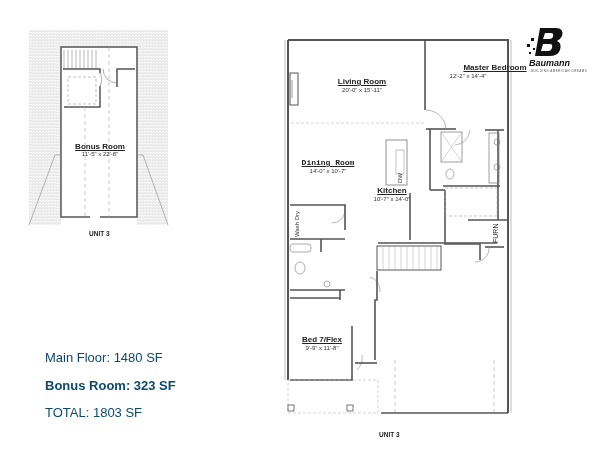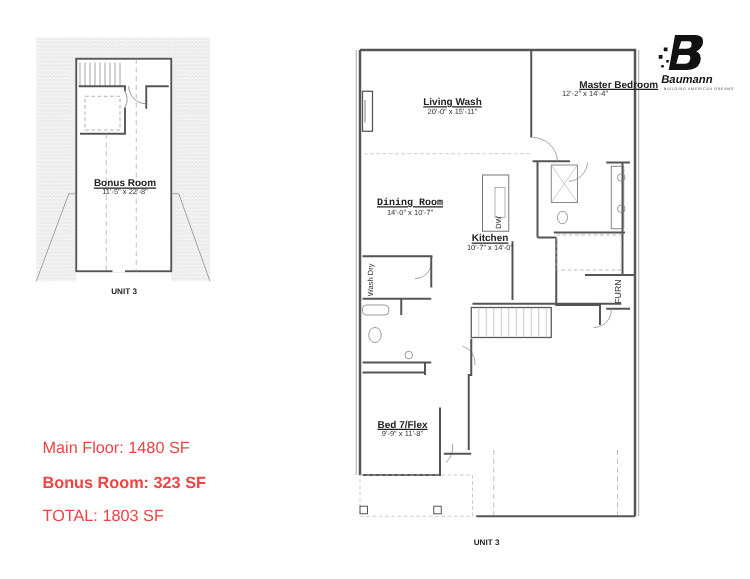--- a/index.html
+++ b/index.html
@@ -1,21 +1,21 @@
 <!DOCTYPE html>
 <html><head>
 <meta charset="utf-8">
 <style>
   html, body { margin:0; padding:0; background:#fff; }
   body { width:600px; height:463px; position:relative; overflow:hidden; font-family:"Liberation Sans", sans-serif; }
   .abs { position:absolute; }
   .room-label { position:absolute; text-align:center; font-weight:bold; font-size:8px; color:#222; text-decoration:underline; white-space:nowrap; }
   .room-dim { position:absolute; text-align:center; font-size:6px; color:#333; white-space:nowrap; }
   .unit-label { position:absolute; font-weight:bold; font-size:6.5px; color:#222; }
-  .sf-line { position:absolute; left:34px; font-size:13px; color:#ef4444; white-space:nowrap; }
+  .sf-line { position:absolute; left:45px; font-size:13px; color:#0c4a6e; white-space:nowrap; }
   .vlabel { position:absolute; font-size:6px; color:#333; transform:rotate(-90deg); transform-origin:left top; white-space:nowrap; }
   .logo-text { position:absolute; font-weight:bold; font-style:italic; font-size:9px; color:#111;text-align:center; }
   .logo-sub { position:absolute; font-size:3px; color:#555; letter-spacing:0.5px; }
 </style>
 </head>
 <body>
 
 <svg class="abs" style="left:0;top:0" width="600" height="463" viewBox="0 0 600 463">
   <defs>
     <pattern id="hatch" width="3" height="3" patternUnits="userSpaceOnUse">
@@ -155,21 +155,21 @@
     <rect x="527" y="44" width="3" height="3" fill="#111"></rect>
     <rect x="533" y="48" width="2" height="2" fill="#111"></rect>
     <rect x="529" y="52" width="2" height="2" fill="#111"></rect>
   </g>
 </svg>
 
 <div class="room-label" style="left:62px;top:142px;width:76px;">Bonus Room</div>
 <div class="room-dim" style="left:62px;top:151px;width:76px;">11'-5" x 22'-8"</div>
 <div class="unit-label" style="left:89px;top:230px;">UNIT 3</div>
 
-<div class="room-label" style="left:322px;top:77px;width:80px;">Living Wash</div>
+<div class="room-label" style="left:322px;top:77px;width:80px;">Living Room</div>
 <div class="room-dim" style="left:322px;top:87px;width:80px;">20'-0" x 15'-11"</div>
 <div class="room-label" style="left:426px;top:63px;width:84px;margin-left:27px;">Master Bedroom</div>
 <div class="room-dim" style="left:426px;top:73px;width:84px;">12'-2" x 14'-4"</div>
 <div class="room-label" style="left:292px;top:158px;width:72px;font-family:Liberation Mono, monospace;">Dining Room</div>
 <div class="room-dim" style="left:292px;top:168px;width:72px;">14'-0" x 10'-7"</div>
 <div class="room-label" style="left:366px;top:186px;width:52px;">Kitchen</div>
 <div class="room-dim" style="left:366px;top:196px;width:52px;">10'-7" x 14'-0"</div>
 <div class="room-label" style="left:294px;top:335px;width:56px;">Bed 7/Flex</div>
 <div class="room-dim" style="left:294px;top:345px;width:56px;">9'-9" x 11'-8"</div>
 

